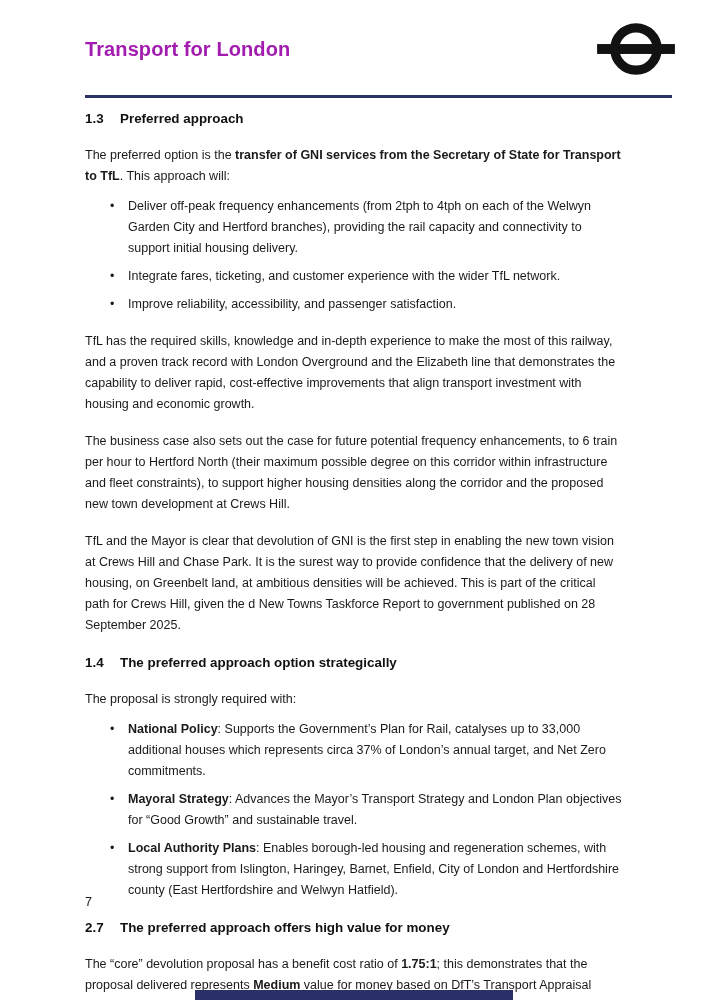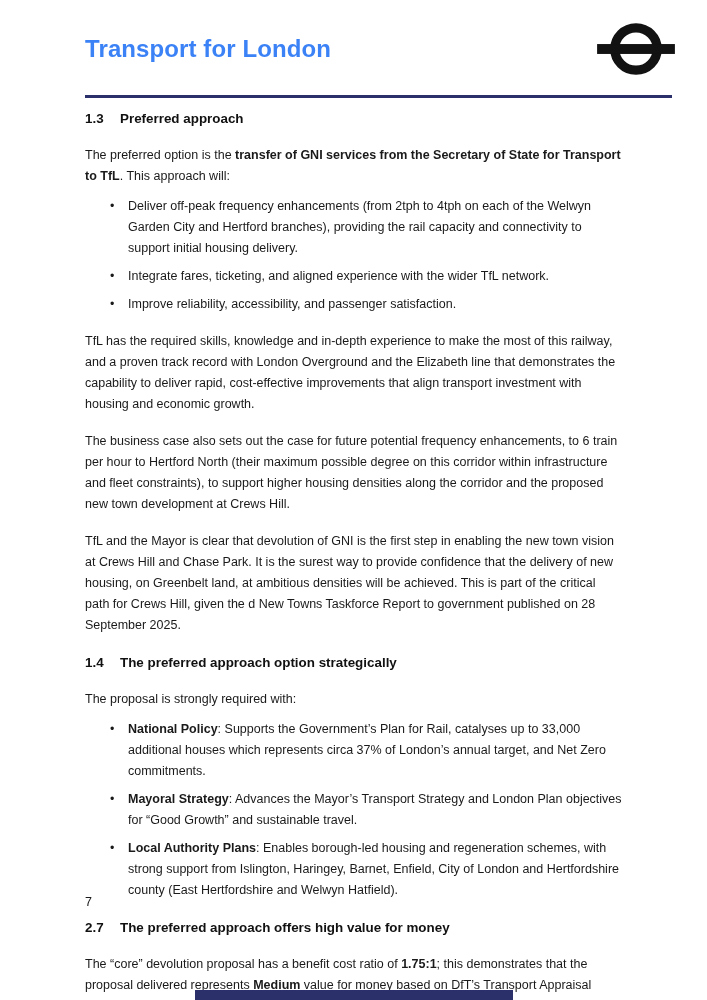--- a/index.html
+++ b/index.html
@@ -25,23 +25,23 @@
     top: 18px;
     left: 85px;
     right: 32px;
     height: 62px;
     display: flex;
     justify-content: space-between;
     align-items: center;
   }
   .doc-title {
     margin: 0;
-    font-size: 24px;
+    font-size: 20px;
     font-weight: 700;
-    color: #3b82f6;
+    color: #a21caf;
     letter-spacing: 0.1px;
   }
   .roundel { width: 78px; height: 58px; }
   .roundel svg { display: block; width: 100%; height: 100%; }
 
   .header-rule {
     position: absolute;
     top: 95px;
     left: 85px;
     width: 587px;
@@ -127,21 +127,21 @@
         <span class="sec-title">Preferred approach</span>
       </h2>
       <p class="para"><span>The preferred option is the </span><span class="b">transfer of GNI services from the Secretary of State for Transport to TfL</span><span>. This approach will:</span></p>
       <ul class="bullets">
         <li class="bullet-item">
           <span class="marker">•</span>
           <span class="bullet-text"><span>Deliver off-peak frequency enhancements (from 2tph to 4tph on each of the Welwyn Garden City and Hertford branches), providing the rail capacity and connectivity to support initial housing delivery.</span></span>
         </li>
         <li class="bullet-item">
           <span class="marker">•</span>
-          <span class="bullet-text"><span>Integrate fares, ticketing, and aligned experience with the wider TfL network.</span></span>
+          <span class="bullet-text"><span>Integrate fares, ticketing, and customer experience with the wider TfL network.</span></span>
         </li>
         <li class="bullet-item">
           <span class="marker">•</span>
           <span class="bullet-text"><span>Improve reliability, accessibility, and passenger satisfaction.</span></span>
         </li>
       </ul>
       <p class="para"><span>TfL has the required skills, knowledge and in-depth experience to make the most of this railway, and a proven track record with London Overground and the Elizabeth line that demonstrates the capability to deliver rapid, cost-effective improvements that align transport investment with housing and economic growth.</span></p>
       <p class="para"><span>The business case also sets out the case for future potential frequency enhancements, to 6 train per hour to Hertford North (their maximum possible degree on this corridor within infrastructure and fleet constraints), to support higher housing densities along the corridor and the proposed new town development at Crews Hill.</span></p>
       <p class="para"><span>TfL and the Mayor is clear that devolution of GNI is the first step in enabling the new town vision at Crews Hill and Chase Park. It is the surest way to provide confidence that the delivery of new housing, on Greenbelt land, at ambitious densities will be achieved. This is part of the critical path for Crews Hill, given the d New Towns Taskforce Report to government published on 28 September 2025.</span></p>
     </section>

